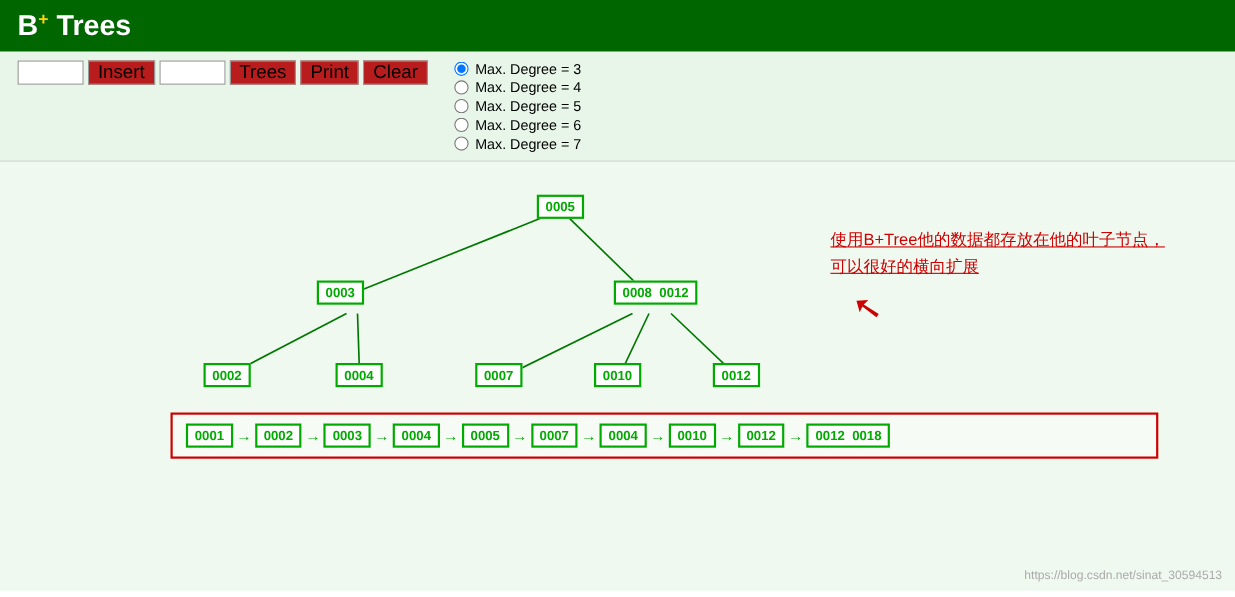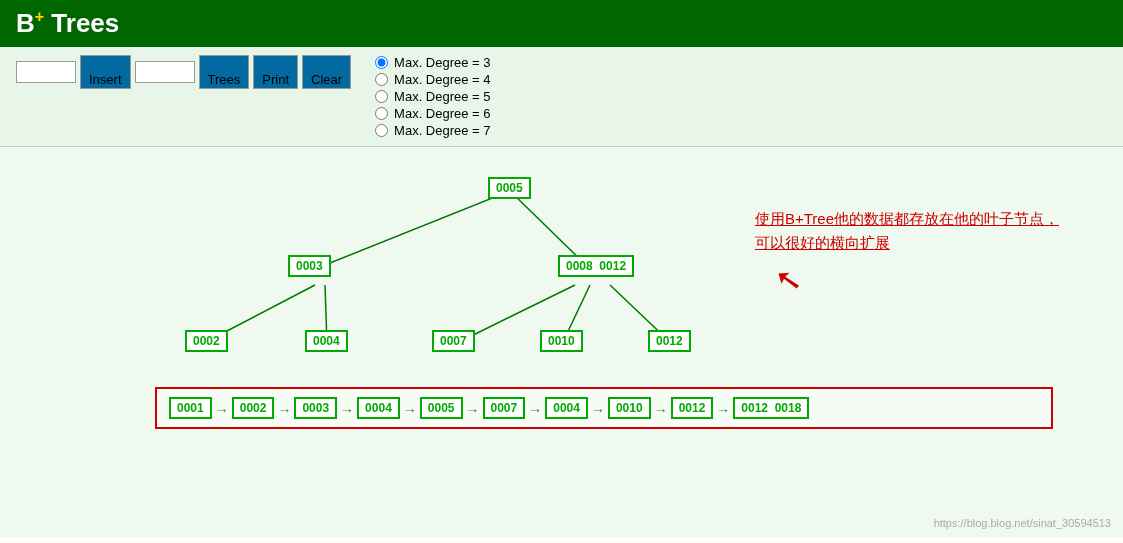--- a/index.html
+++ b/index.html
@@ -38,25 +38,25 @@
     }
     .ctrl-input {
       width: 60px;
       height: 22px;
       border: 1px solid #999;
       padding: 2px 4px;
       font-size: 13px;
     }
     .ctrl-btn {
       height: 22px;
-      padding: 16px 8px;
+      padding: 0 8px;
       border: 1px solid #999;
-      background: #0369a1;
+      background: #b91c1c;
       cursor: pointer;
-      font-size: 13px;
+      font-size: 17px;
     }
 
     
     #radio-group {
       display: flex;
       flex-direction: column;
       margin-left: 20px;
       gap: 2px;
     }
     .radio-item {
@@ -219,21 +219,21 @@
 
   <div class="tree-node" style="left:488px; top:30px;">0005</div>
   <div class="tree-node" style="left:288px; top:108px;">0003</div>
   <div class="tree-node" style="left:558px; top:108px;">0008&nbsp;&nbsp;0012</div>
   <div class="tree-node" style="left:185px; top:183px;">0002</div>
   <div class="tree-node" style="left:305px; top:183px;">0004</div>
   <div class="tree-node" style="left:432px; top:183px;">0007</div>
   <div class="tree-node" style="left:540px; top:183px;">0010</div>
   <div class="tree-node" style="left:648px; top:183px;">0012</div>
 
-  <div id="leaf-row-container" style="left:155px; top:240px; right:70px;text-align:right;">
+  <div id="leaf-row-container" style="left:155px; top:228px; right:70px;text-align:right;">
     <span class="leaf-node">0001</span>
     <span class="arrow">→</span>
     <span class="leaf-node">0002</span>
     <span class="arrow">→</span>
     <span class="leaf-node">0003</span>
     <span class="arrow">→</span>
     <span class="leaf-node">0004</span>
     <span class="arrow">→</span>
     <span class="leaf-node">0005</span>
     <span class="arrow">→</span>
@@ -249,14 +249,14 @@
   </div>
 
   <div id="annotation">
     <span>使用B+Tree他的数据都存放在他的叶子节点，</span><br>
     <span>可以很好的横向扩展</span>
     <div style="position:relative; height:50px;">
       <span style="position:absolute; top:0px; left:20px; font-size:32px; color:#cc0000; transform: rotate(170deg); display:inline-block;">➘</span>
     </div>
   </div>
 
-  <div id="watermark">https://blog.blog.net/sinat_30594513</div>
+  <div id="watermark">https://blog.csdn.net/sinat_30594513</div>
 </div>
 
 </body></html>

